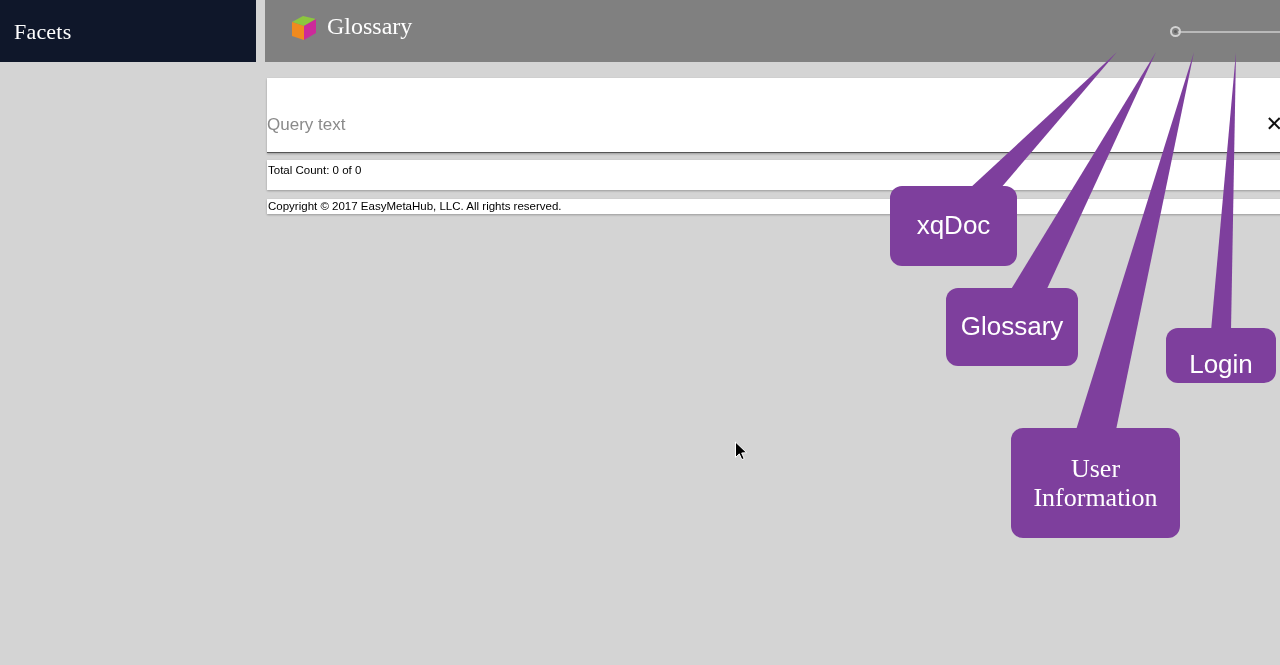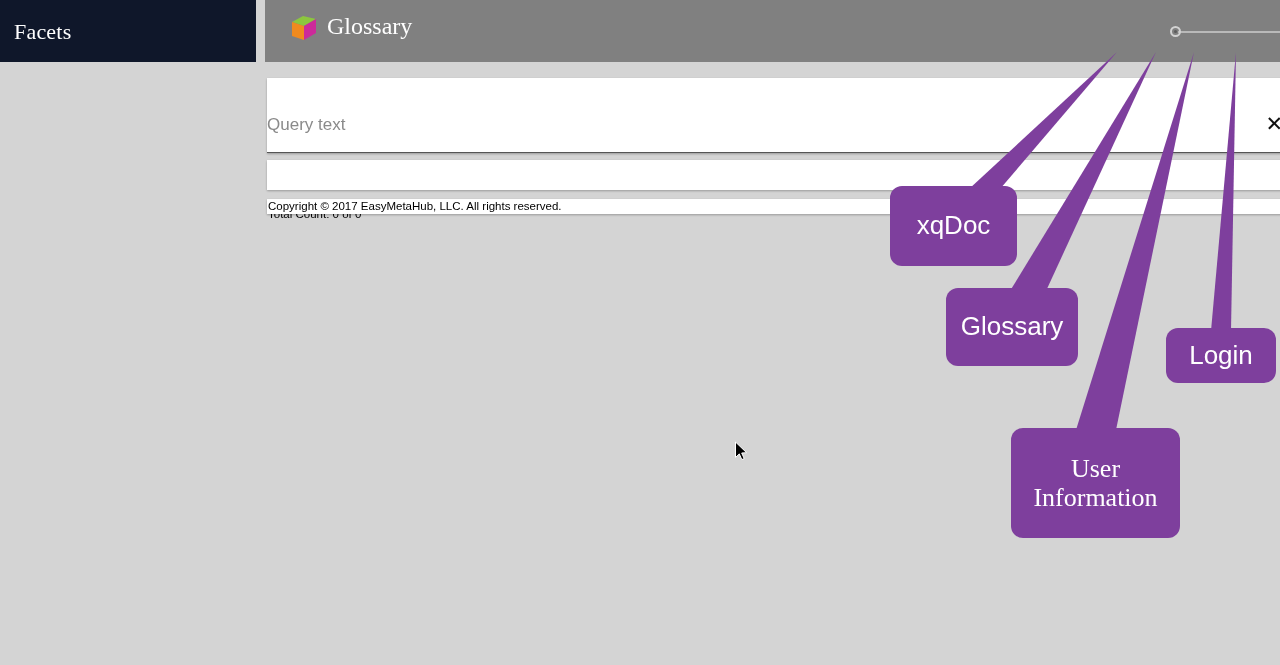--- a/index.html
+++ b/index.html
@@ -143,21 +143,20 @@
     top: 160px;
     width: 1010px;
     height: 30px;
   }
   .count-text {
     position: absolute;
     left: 1px;
     top: 4px;
     font-size: 11.5px;
     color: #000;
-    margin-top: 44px;
   }
   .copyright-panel {
     left: 267px;
     top: 199px;
     width: 1010px;
     height: 15px;
   }
   .copyright-text {
     position: absolute;
     left: 1px;
@@ -184,21 +183,21 @@
     align-items: center;
     justify-content: center;
     text-align: center;
     font-size: 26px;
     line-height: 1.13;
     box-sizing: border-box;
     padding: 4px 28px;
   }
   .co-xqdoc { left: 890px; top: 186px; width: 127px; height: 80px; }
   .co-openapi { left: 946px; top: 288px; width: 132px; height: 78px; }
-  .co-login { left: 1166px; top: 328px; width: 110px; height: 55px; }
+  .co-login { left: 1166px; top: 328px; width: 110px; height: 55px; align-items: flex-end; }
   .co-userinfo { left: 1011px; top: 428px; width: 169px; height: 110px; font-family: Liberation Serif, serif; }
 
   
   .cursor {
     position: absolute;
     left: 734px;
     top: 441px;
     width: 16px;
     height: 22px;
   }

